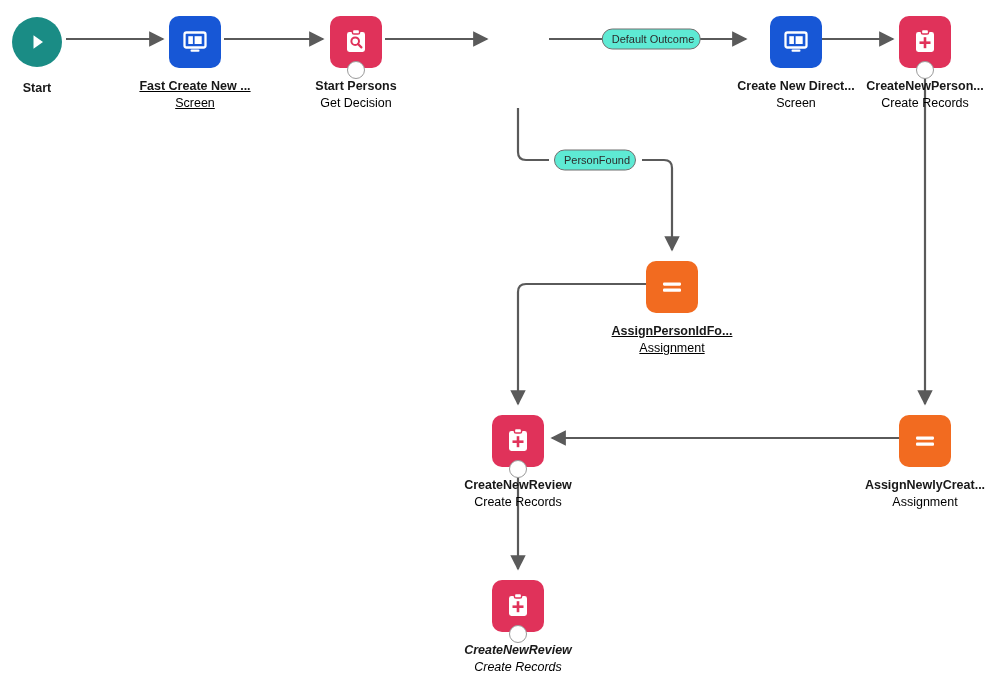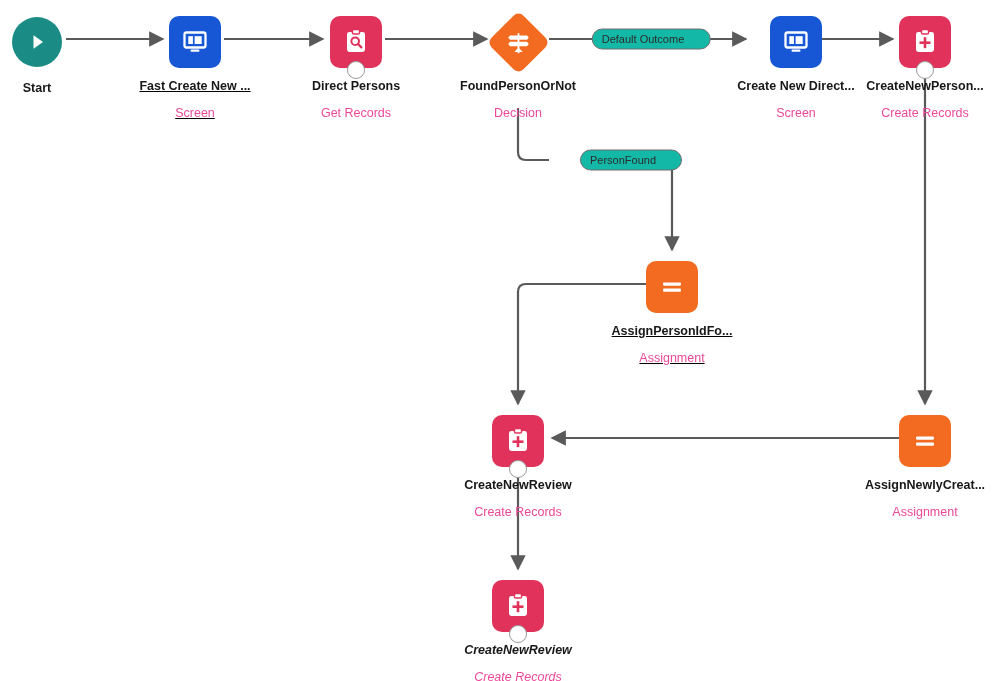--- a/index.html
+++ b/index.html
@@ -81,37 +81,37 @@
   }
   .node-title {
     margin-top: 8px;
     font-size: 12.5px;
     font-weight: bold;
     color: #181818;
     line-height: 17px;
     white-space: nowrap;
   }
   .node-type {
-    margin-top: 10px;
+    margin-top: 0;
     font-size: 12.5px;
     font-weight: normal;
-    color: #ec4899;
+    color: #000000;
     line-height: 17px;
     white-space: nowrap;
     text-align: center;
   }
   .node.start-node .node-title { margin-top: 10px; }
   .conn-label {
     position: absolute;
     z-index: 5;
     transform: translate(-50%, -50%);
-    background: #14b8a6;
+    background: #5eead4;
     border: 1.3px solid #6f6f6f;
     border-radius: 11px;
-    padding: 2px 25px 3px 9px;
+    padding: 2px 5px 3px 9px;
     font-size: 11px;
     color: #2c2c2c;
     line-height: 14px;
     white-space: nowrap;
   }
 </style>
 </head>
 <body>
 
 <div id="canvas">
@@ -170,38 +170,24 @@
       <div class="shape records">
         <svg width="32" height="32" viewBox="0 0 32 32">
           <path d="M7 8.5 a2.4 2.4 0 0 1 2.4-2.4 h13.2 a2.4 2.4 0 0 1 2.4 2.4 v15 a2.4 2.4 0 0 1 -2.4 2.4 h-13.2 a2.4 2.4 0 0 1 -2.4 -2.4 z" fill="#ffffff"></path>
           <rect x="12.4" y="3.4" width="7.2" height="4.6" rx="1.6" fill="#ffffff" stroke="#e0325a" stroke-width="1.5"></rect>
           <circle cx="15.2" cy="15.2" r="3.8" fill="none" stroke="#e0325a" stroke-width="2"></circle>
           <line x1="18" y1="18" x2="21.4" y2="21.4" stroke="#e0325a" stroke-width="2.2" stroke-linecap="round"></line>
         </svg>
       </div>
       <div class="node-badge"></div>
     </div>
-    <div class="node-title">Direct Persons</div>
-    <div class="node-type">Get Records</div>
-  </div>
-
-  <div class="node" style="left:518px; top:14px;">
-    <div class="node-shape-wrap">
-      <div class="shape decision">
-        <svg width="26" height="26" viewBox="0 0 26 26">
-          <rect x="12.1" y="3" width="1.8" height="20" fill="#ffffff"></rect>
-          <path d="M4.5 5.2 H21.5 L23.3 7.4 L21.5 9.6 H4.5 L2.7 7.4 Z" fill="#ffffff"></path>
-          <path d="M21.5 11.6 H4.5 L2.7 13.8 L4.5 16 H21.5 L23.3 13.8 Z" fill="#ffffff"></path>
-          <path d="M13 17.2 L17.2 21.8 H8.8 Z" fill="#ffffff"></path>
-        </svg>
-      </div>
-    </div>
-    <div class="node-title">FoundPersonOrNot</div>
-    <div class="node-type">Decision</div>
-  </div>
+    <div class="node-title">Start Persons</div>
+    <div class="node-type">Get Decision</div>
+  </div>
+
 
   <div class="node" style="left:796px; top:14px;">
     <div class="node-shape-wrap">
       <div class="shape screen">
         <svg width="30" height="30" viewBox="0 0 30 30">
           <rect x="4.5" y="5.5" width="21" height="15" rx="2" fill="none" stroke="#ffffff" stroke-width="2.3"></rect>
           <rect x="8.3" y="9.2" width="4.6" height="7.8" fill="#ffffff"></rect>
           <rect x="14.6" y="9.2" width="7.1" height="7.8" fill="#ffffff"></rect>
           <rect x="10.5" y="22.6" width="9" height="2.2" rx="1.1" fill="#ffffff"></rect>
         </svg>
@@ -279,15 +265,15 @@
           <rect x="10.5" y="15.4" width="11" height="2.6" fill="#e0325a"></rect>
         </svg>
       </div>
       <div class="node-badge"></div>
     </div>
     <div class="node-title">CreateNewReview</div>
     <div class="node-type">Create Records</div>
   </div>
 
   <div class="conn-label" style="left:651px; top:39px;">Default Outcome</div>
-  <div class="conn-label" style="left:595px; top:160px;margin-left:36px;">PersonFound</div>
+  <div class="conn-label" style="left:595px; top:160px;">PersonFound</div>
 
 </div>
 
 </body></html>

